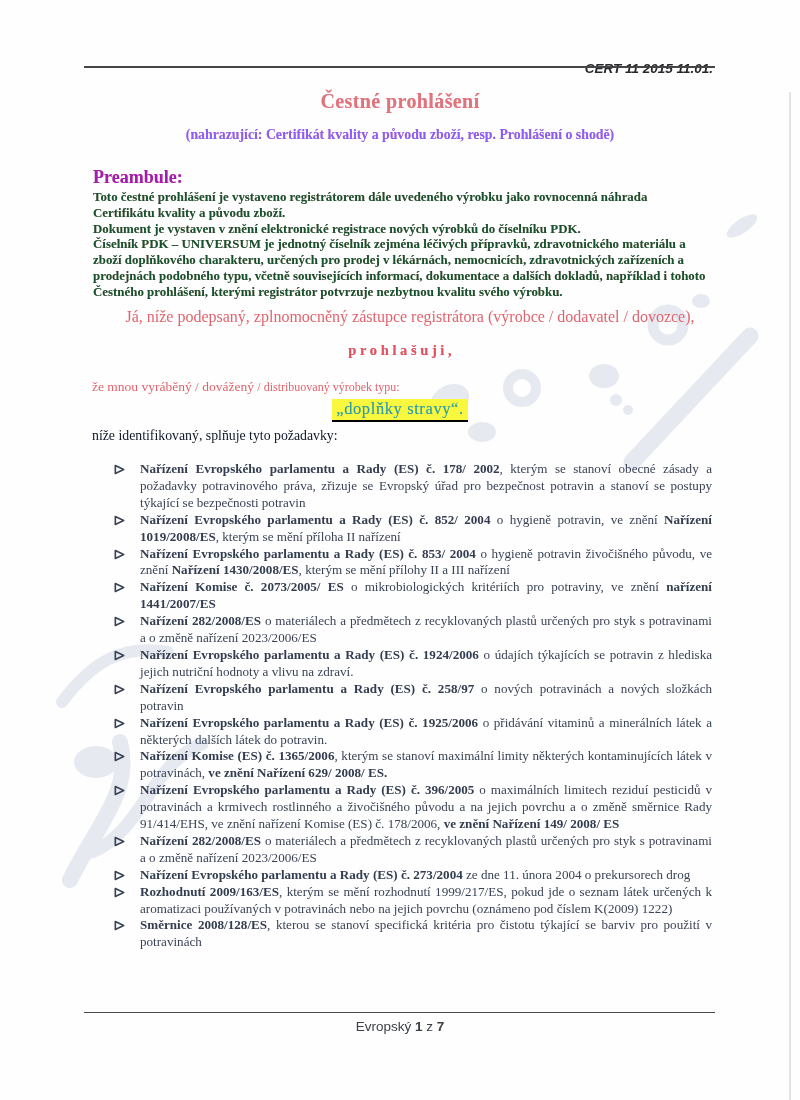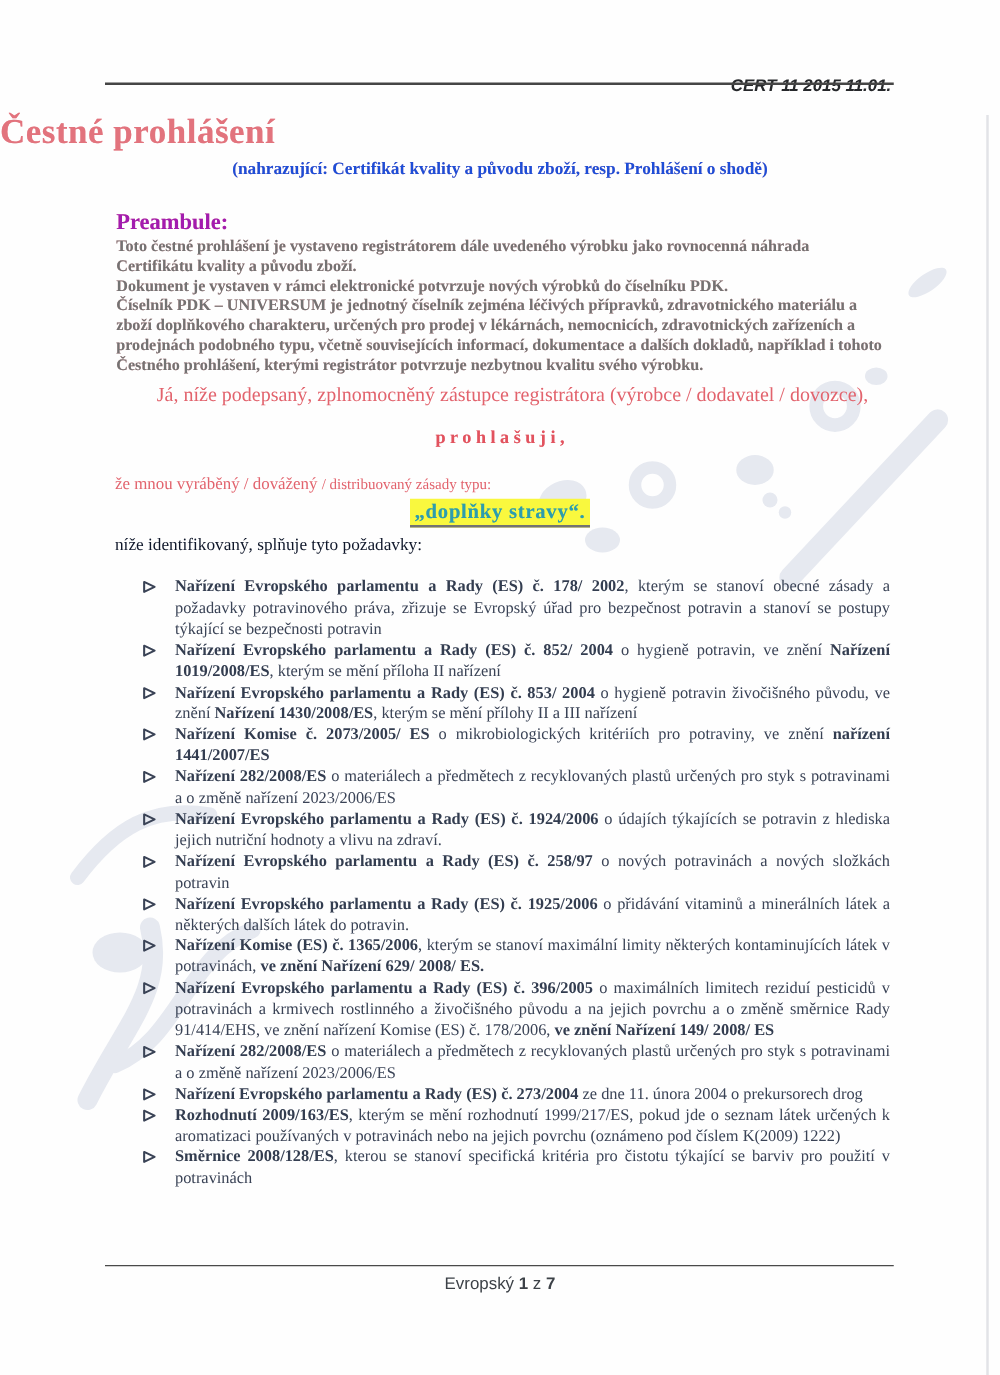--- a/index.html
+++ b/index.html
@@ -14,57 +14,57 @@
 
   .header-ref {
     position:absolute; top:61px; right:87px;
     font-family:"Liberation Sans", sans-serif;
     font-style:italic; font-weight:bold; font-size:13.5px; color:#26282b;
   }
   .header-rule { position:absolute; top:66px; left:84px; width:631px; border-top:2px solid #454545; }
 
   .title {
     position:absolute; top:90px; left:0; width:100%; margin:0;
-    font-size:28px; font-weight:bold; color:#e2737d; letter-spacing:.4px;
+    text-align:center; font-size:20px; font-weight:bold; color:#e2737d; letter-spacing:.4px;
     text-shadow:0 0 .5px rgba(226,115,125,.55);
   }
   .subtitle {
     position:absolute; top:127px; left:0; width:100%;
-    text-align:center; font-size:13.8px; font-weight:bold; color:#1d4ed8;
+    text-align:center; font-size:13.8px; font-weight:bold; color:#8b5cf6;
     text-shadow:0 0 .4px rgba(226,115,125,.5);
   }
 
   .preamble-heading {
     position:absolute; top:167px; left:93px;
     font-size:18px; font-weight:bold; color:#a21caf;
     text-shadow:0 0 .4px rgba(226,82,94,.5);
   }
   .preamble-body {
     position:absolute; top:190px; left:93px; width:618px;
-    font-size:12.9px; line-height:15.8px; font-weight:bold; color:#737373;
+    font-size:12.9px; line-height:15.8px; font-weight:bold; color:#14532d;
     text-shadow:0 0 .4px rgba(226,82,94,.45);
   }
 
   .decl-intro {
     position:absolute; top:308px; left:100px; width:620px;
     text-align:center; font-size:16px; color:#e2636d;
   }
   .decl-verb {
     position:absolute; top:342px; left:0; width:100%;
     text-align:center; font-size:14.5px; font-weight:bold; color:#e2525e;
     text-shadow:0 0 .4px rgba(226,82,94,.5);
   }
   .decl-product-intro { position:absolute; top:379px; left:92px; font-size:13.5px; color:#e2636d; }
   .decl-product-intro .small { font-size:12px; }
 
   .product-highlight-row { position:absolute; top:399px; left:0; width:100%; text-align:center; }
   .product-highlight {
     display:inline-block; background:#f9f83e; color:#2d9dae;
-    font-weight:bold; font-size:16.5px; letter-spacing:.6px;
-    border-bottom:2px solid #737373; padding:0 4px 1px;
+    font-weight:normal; font-size:16.5px; letter-spacing:.6px;
+    border-bottom:2px solid #000000; padding:0 4px 1px;
     text-shadow:0 0 .4px rgba(45,157,174,.5);
   }
 
   .requirements-intro { position:absolute; top:428px; left:92px; font-size:13.8px; color:#0f172a; }
 
   .req-list {
     position:absolute; top:461px; left:140px; width:572px;
     margin:0; padding:0; list-style:none;
     font-size:13.1px; line-height:16.9px; color:#3a4356; text-align:justify;
   }
@@ -111,28 +111,28 @@
   <div class="content">
     <div class="header-ref">CERT 11 2015 11.01.</div>
     <div class="header-rule"></div>
 
     <h1 class="title">Čestné prohlášení</h1>
     <div class="subtitle">(nahrazující: Certifikát kvality a původu zboží, resp. Prohlášení o shodě)</div>
 
     <div class="preamble-heading">Preambule:</div>
     <div class="preamble-body">
         <div>Toto čestné prohlášení je vystaveno registrátorem dále uvedeného výrobku jako rovnocenná náhrada Certifikátu kvality a původu zboží.</div>
-        <div>Dokument je vystaven v rámci elektronické potvrzuje nových výrobků do číselníku PDK.</div>
+        <div>Dokument je vystaven v znění elektronické registrace nových výrobků do číselníku PDK.</div>
         <div>Číselník PDK – UNIVERSUM je jednotný číselník zejména léčivých přípravků, zdravotnického materiálu a zboží doplňkového charakteru, určených pro prodej v lékárnách, nemocnicích, zdravotnických zařízeních a prodejnách podobného typu, včetně souvisejících informací, dokumentace a dalších dokladů, například i tohoto Čestného prohlášení, kterými registrátor potvrzuje nezbytnou kvalitu svého výrobku.</div>
       </div>
 
     <div class="decl-intro">Já, níže podepsaný, zplnomocněný zástupce registrátora (výrobce / dodavatel / dovozce),</div>
     <div class="decl-verb">p r o h l a š u j i ,</div>
 
-    <div class="decl-product-intro"><span>že mnou vyráběný / dovážený </span><span class="small"> / distribuovaný zásady typu:</span></div>
+    <div class="decl-product-intro"><span>že mnou vyráběný / dovážený </span><span class="small"> / distribuovaný výrobek typu:</span></div>
 
     <div class="product-highlight-row">
       <span class="product-highlight">„doplňky stravy“.</span>
     </div>
 
     <div class="requirements-intro">níže identifikovaný, splňuje tyto požadavky:</div>
 
     <ul class="req-list">
         <li><span class="bullet">
             <svg viewBox="0 0 10 10">

